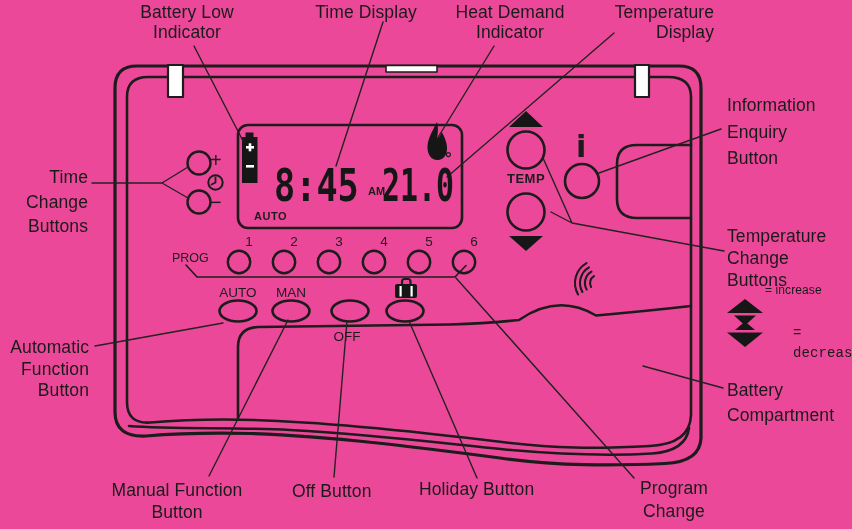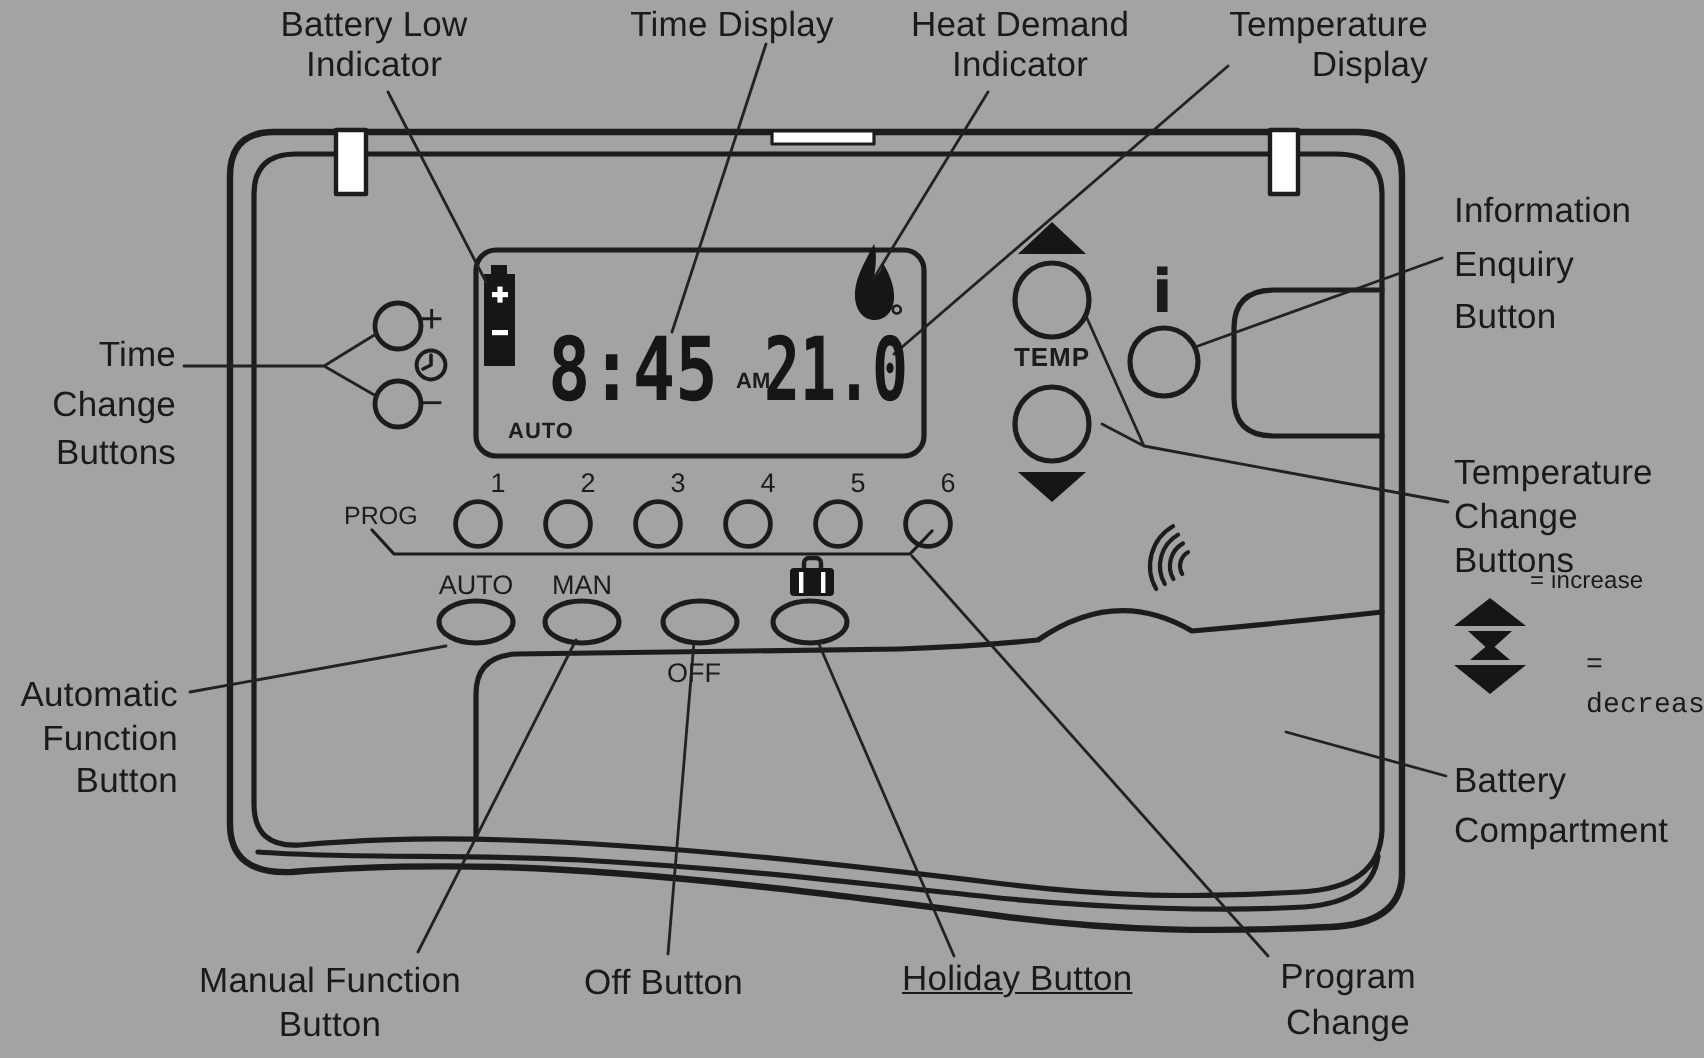--- a/index.html
+++ b/index.html
@@ -1,16 +1,16 @@
 <!DOCTYPE html>
 <html><head>
 <meta charset="utf-8">
 <style>
   html,body{margin:0;padding:0;background:#fff;}
-  .canvas{position:relative;width:852px;height:529px;background:#a3a3a3;overflow:hidden;
+  .canvas{position:relative;width:852px;height:529px;background:#ec4899;overflow:hidden;
           font-family:"Liberation Sans",sans-serif;color:#1a1a1a;}
   svg.art{position:absolute;left:0;top:0;z-index:1;}
   .lbl{position:absolute;z-index:2;font-size:17.5px;line-height:20px;white-space:pre-line;
        color:#1a1a1a;letter-spacing:.1px;}
   .devtxt{position:absolute;z-index:2;color:#1c1c1c;}
   .lcdtxt{font-family:"DejaVu Sans Mono",monospace;font-weight:bold;color:#161616;}
   .center{text-align:center;} .right{text-align:right;}
 </style>
 </head>
 <body>
@@ -136,24 +136,24 @@
   <div class="lbl" style="left:727px;top:225px;line-height:22px;">Temperature
 Change
 Buttons</div>
   <div class="lbl" style="left:765px;top:280px;font-size:12px;">= increase</div>
   <div class="lbl" style="left:793px;top:323px;font-size:14px;font-family:Liberation Mono, monospace;">= decrease</div>
   <div class="lbl" style="left:727px;top:378px;line-height:25px;">Battery
 Compartment</div>
   <div class="lbl right" style="left:0px;top:337px;width:89px;line-height:21.5px;">Automatic
 Function
 Button</div>
-  <div class="lbl center" style="left:90px;top:479px;width:150px;line-height:22px;">Manual Function
+  <div class="lbl center" style="left:102px;top:479px;width:150px;line-height:22px;">Manual Function
 Button</div>
   <div class="lbl" style="left:292px;top:481px;">Off Button</div>
-  <div class="lbl" style="left:451px;top:479px;text-decoration:underline;">Holiday Button</div>
+  <div class="lbl" style="left:419px;top:479px;">Holiday Button</div>
   <div class="lbl center" style="left:627px;top:477px;width:94px;line-height:23px;">Program
 Change</div>
 
   <div class="devtxt lcdtxt" style="left:274px;top:160px;font-size:44px;transform:scaleX(.8);transform-origin:left top;">8:45</div>
   <div class="devtxt" style="left:356px;top:185px;font-size:11px;font-weight:bold;margin-left:12px;">AM</div>
   <div class="devtxt lcdtxt" style="left:382px;top:160px;font-size:44px;transform:scaleX(.68);transform-origin:left top;">21.0</div>
   <div class="devtxt" style="left:445px;top:149px;font-size:17px;font-weight:bold;">°</div>
   <div class="devtxt" style="left:254px;top:210px;font-size:11px;font-weight:bold;letter-spacing:.5px;">AUTO</div>
 
   <div class="devtxt" style="left:210px;top:149px;font-size:20px;">+</div>

